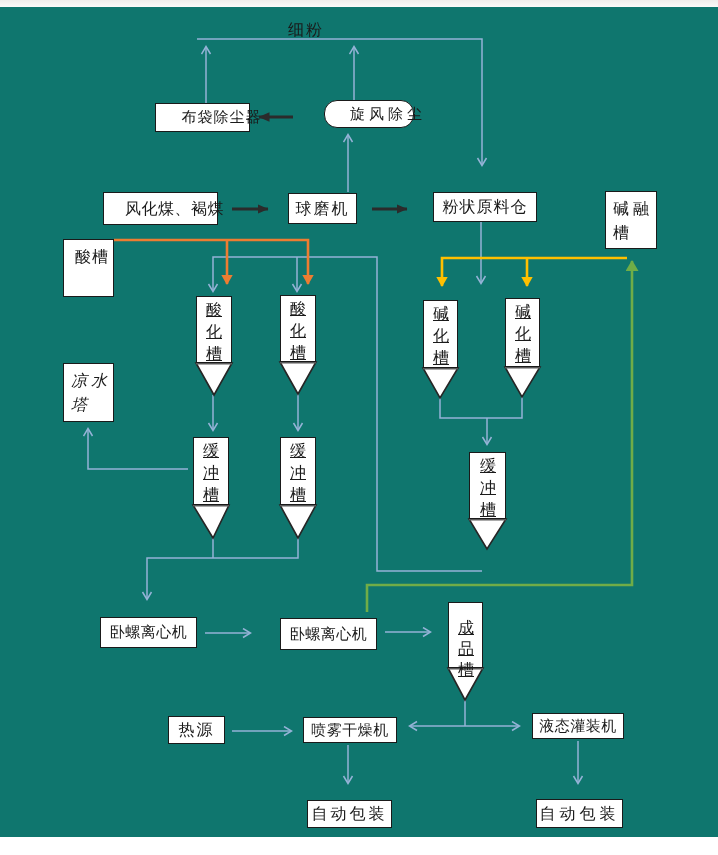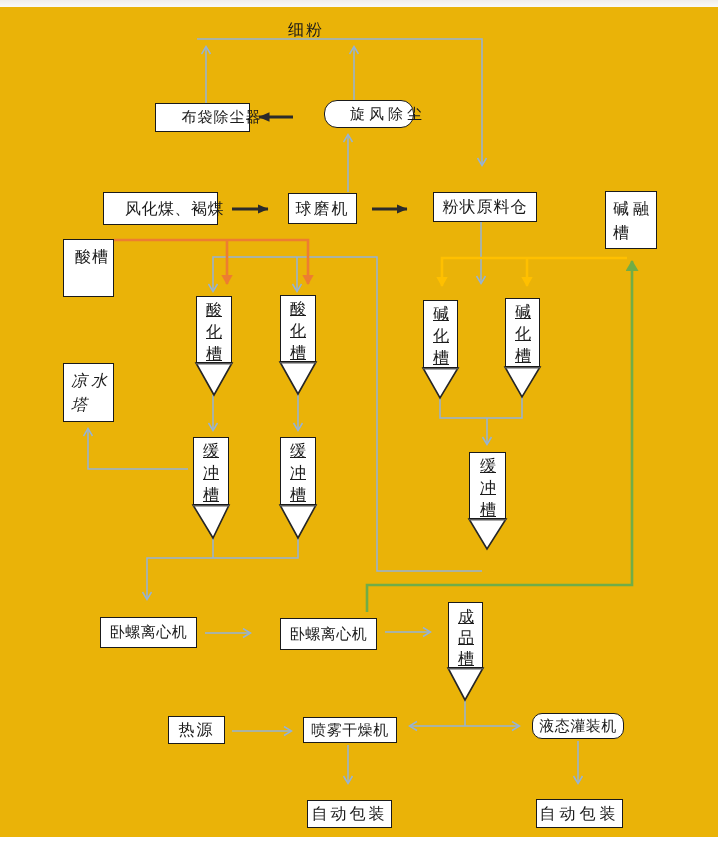--- a/index.html
+++ b/index.html
@@ -1,18 +1,18 @@
 <!DOCTYPE html>
 <html><head>
 <meta charset="utf-8">
 <style>
   html,body{margin:0;padding:0;background:#ffffff;}
   #stage{
     position:relative;width:718px;height:837px;margin:0;overflow:hidden;
-    background:#eab308;
+    background:#0f766e;
     font-family:"DejaVu Sans","Liberation Sans",sans-serif;
     color:#1a1a1a;
   }
   #top-edge{position:absolute;left:0;top:0;width:718px;height:7px;
     background:linear-gradient(#efedeb,#fbfaf9);}
   .node{
     position:absolute;box-sizing:border-box;
     border:1.4px solid #1a1a1a;background:#ffffff;
     font-size:15px;line-height:1.35;
     display:flex;align-items:center;justify-content:center;
@@ -138,19 +138,19 @@
   <div class="node v3" style="left:196px;top:296px;width:36px;height:67px;">酸化槽</div>
   <div class="node v3" style="left:280px;top:295px;width:36px;height:67px;">酸化槽</div>
   <div class="node v2" style="left:63px;top:363px;width:51px;height:59px;font-style:italic;">凉水塔</div>
   <div class="node v3" style="left:423px;top:300px;width:35px;height:68px;">碱化槽</div>
   <div class="node v3" style="left:505px;top:298px;width:35px;height:69px;">碱化槽</div>
   <div class="node v3" style="left:193px;top:437px;width:36px;height:68px;">缓冲槽</div>
   <div class="node v3" style="left:280px;top:437px;width:36px;height:68px;">缓冲槽</div>
   <div class="node v3" style="left:469px;top:452px;width:37px;height:67px;padding:2px 10px 0 10px;">缓冲槽</div>
   <div class="node tight" style="left:100px;top:617px;width:97px;height:31px;">卧螺离心机</div>
   <div class="node tight" style="left:280px;top:618px;width:97px;height:32px;">卧螺离心机</div>
-  <div class="node v3" style="left:448px;top:602px;width:35px;height:66px;line-height:21px;padding:3px 9px 0 9px;">成品槽</div>
+  <div class="node v3" style="left:448px;top:602px;width:35px;height:66px;line-height:21px;padding:14px 9px 0 9px;">成品槽</div>
   <div class="node" style="left:168px;top:716px;width:57px;height:28px;font-size:16px;">热源</div>
   <div class="node tight" style="left:303px;top:717px;width:94px;height:26px;">喷雾干燥机</div>
-  <div class="node tight" style="left:532px;top:713px;width:92px;height:26px;border-radius:10px;">液态灌装机</div>
+  <div class="node tight" style="left:532px;top:713px;width:92px;height:26px;">液态灌装机</div>
   <div class="node" style="left:307px;top:800px;width:85px;height:28px;font-size:16px;letter-spacing:3px;">自动包装</div>
   <div class="node" style="left:536px;top:799px;width:87px;height:29px;font-size:16px;letter-spacing:4px;">自动包装</div>
 </div>
 
 </body></html>

